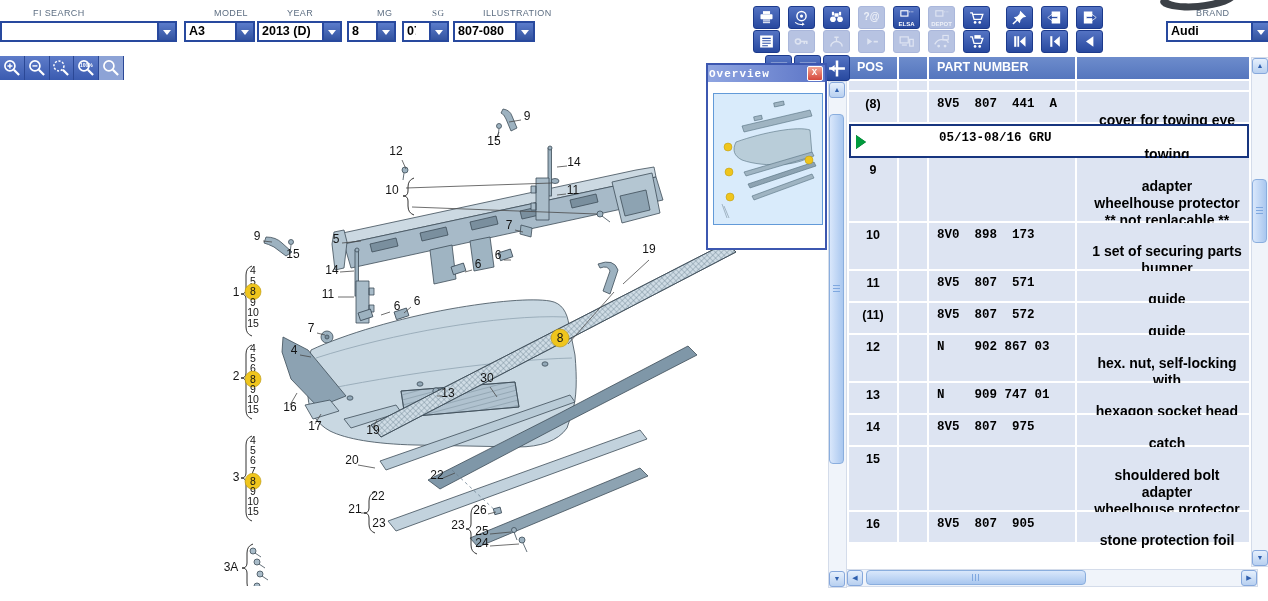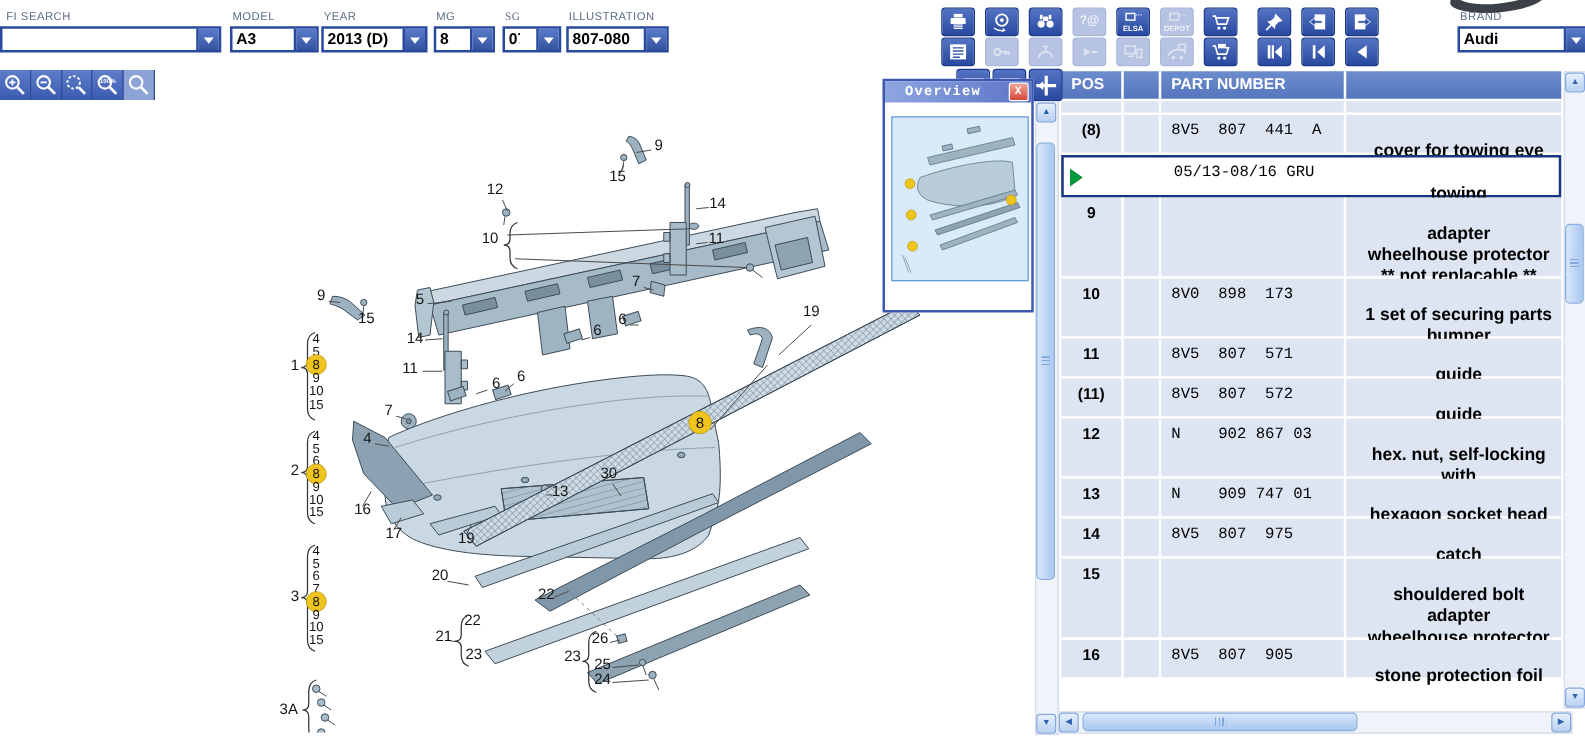--- a/index.html
+++ b/index.html
@@ -1,20 +1,20 @@
 <!DOCTYPE html>
 <html><head>
 <meta charset="utf-8">
 <style>
   html,body{margin:0;padding:0;background:#fff;}
   .app{position:relative;width:1268px;height:601px;background:#fff;overflow:hidden;
        font-family:"Liberation Sans",sans-serif;}
 
   
-  .fld{position:absolute;}
+  .fld{position:absolute;margin-left:28px;}
   .fld-label{font-size:9px;color:#5d6e82;letter-spacing:.4px;height:12px;}
   .combo{display:flex;height:17px;background:#fff;border:2px solid #28499e;}
   .combo-val{flex:1;font-weight:bold;font-size:12.5px;color:#000;padding:0 3px;
              white-space:nowrap;overflow:hidden;line-height:17px;}
   .combo-btn{width:16px;background:linear-gradient(#5b7ccb,#33539f);border-left:2px solid #28499e;
              position:relative;cursor:pointer;}
   .combo-btn .tri{position:absolute;left:50%;top:50%;margin:-2px 0 0 -4px;width:0;height:0;
              border-left:4px solid transparent;border-right:4px solid transparent;border-top:5px solid #fff;}
   .deco1{position:absolute;left:1160px;top:-12px;width:76px;height:22px;background:#3c4147;
          border-radius:50%;transform:rotate(-5deg);}
@@ -65,40 +65,40 @@
             background:repeating-linear-gradient(180deg,#7fa8e0 0 1px,transparent 1px 3px);}
   .sb-thumb.h{top:0px;height:13px;background:linear-gradient(#d9e7fb,#a9c7ef);}
   .sb-thumb.h::after{content:"";position:absolute;top:3px;bottom:3px;left:50%;width:9px;margin-left:-4px;
             background:repeating-linear-gradient(90deg,#7fa8e0 0 1px,transparent 1px 3px);}
 
   
   .ov{position:absolute;left:706px;top:63px;width:121px;height:187px;border:2px solid #3c57b0;
       background:#fff;z-index:40;box-sizing:border-box;}
   .ov-title{height:17px;background:linear-gradient(90deg,#8fa5e1,#5b74c6);color:#fff;
       font-family:"Liberation Mono",monospace;font-weight:bold;font-size:11px;letter-spacing:1px;
-      display:flex;align-items:center;padding:0 2px 0 16px;}
+      display:flex;align-items:center;padding:0 2px 0 1px;}
   .ov-close{width:14px;height:13px;margin-left:auto;background:linear-gradient(#f2a492,#d5473c);
       border:1px solid #fff;border-radius:2px;color:#fff;font-size:9px;font-weight:bold;
       line-height:12px;text-align:center;cursor:pointer;}
   .ov-thumb{position:absolute;left:5px;top:28px;width:108px;height:130px;background:#d9ebfb;
       border:1px solid #629ad8;}
 
   
   .vline{position:absolute;left:844px;top:55px;width:1px;height:531px;background:#aab2bd;z-index:2;}
   .table-panel{position:absolute;left:846px;top:55px;width:404px;height:531px;background:#fff;
       border-left:1px solid #9aa5b1;z-index:2;}
   .thead{position:absolute;left:2px;top:2px;width:400px;height:22px;display:flex;
       background:linear-gradient(#6d8ccc,#5576be);color:#fff;font-weight:bold;font-size:12.5px;}
   .th{padding:3px 0 0 8px;border-right:2px solid #fff;box-sizing:border-box;}
   .rows{position:absolute;left:2px;top:26px;width:400px;}
   .row{display:flex;background:#dde4f2;border-bottom:2px solid #fff;position:relative;box-sizing:border-box;}
   .c{border-right:2px solid #fff;box-sizing:border-box;}
   .c-pos{width:50px;text-align:center;font-weight:bold;font-size:12.5px;padding-top:5px;}
   .c-mid{width:30px;}
-  .c-pn{width:148px;font-family:"Liberation Mono",monospace;font-weight:normal;font-size:12.5px;
+  .c-pn{width:148px;font-family:"Liberation Mono",monospace;font-weight:bold;font-size:12.5px;
         white-space:pre;padding:5px 0 0 8px;}
   .c-name{flex:1;font-weight:bold;font-size:14px;padding:20px 0 0 8px;white-space:pre-line;
         line-height:17px;border-right:none;text-align:center;}
   .row.sel{background:#fff;border:2px solid #17357f;}
   .row.sel .c{border-right-color:transparent;}
   .marker{position:absolute;left:5px;top:9px;width:0;height:0;border-left:10px solid #009a3d;
         border-top:7px solid transparent;border-bottom:7px solid transparent;
         filter:drop-shadow(0.6px 0.6px 0 #0a4a20);}
 </style>
 </head>

